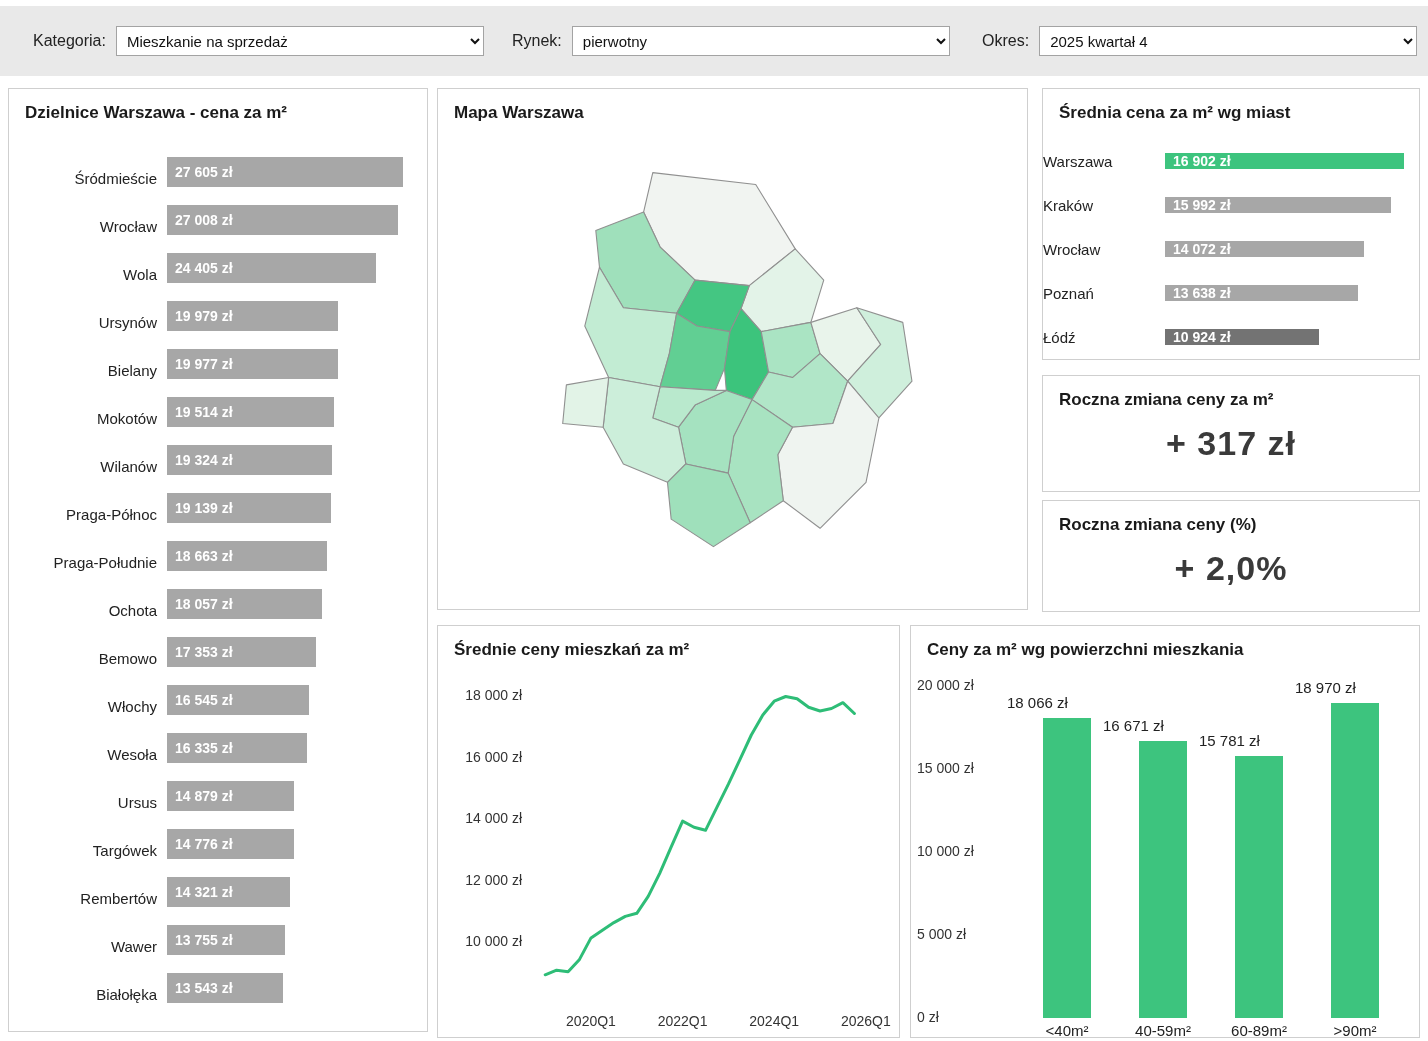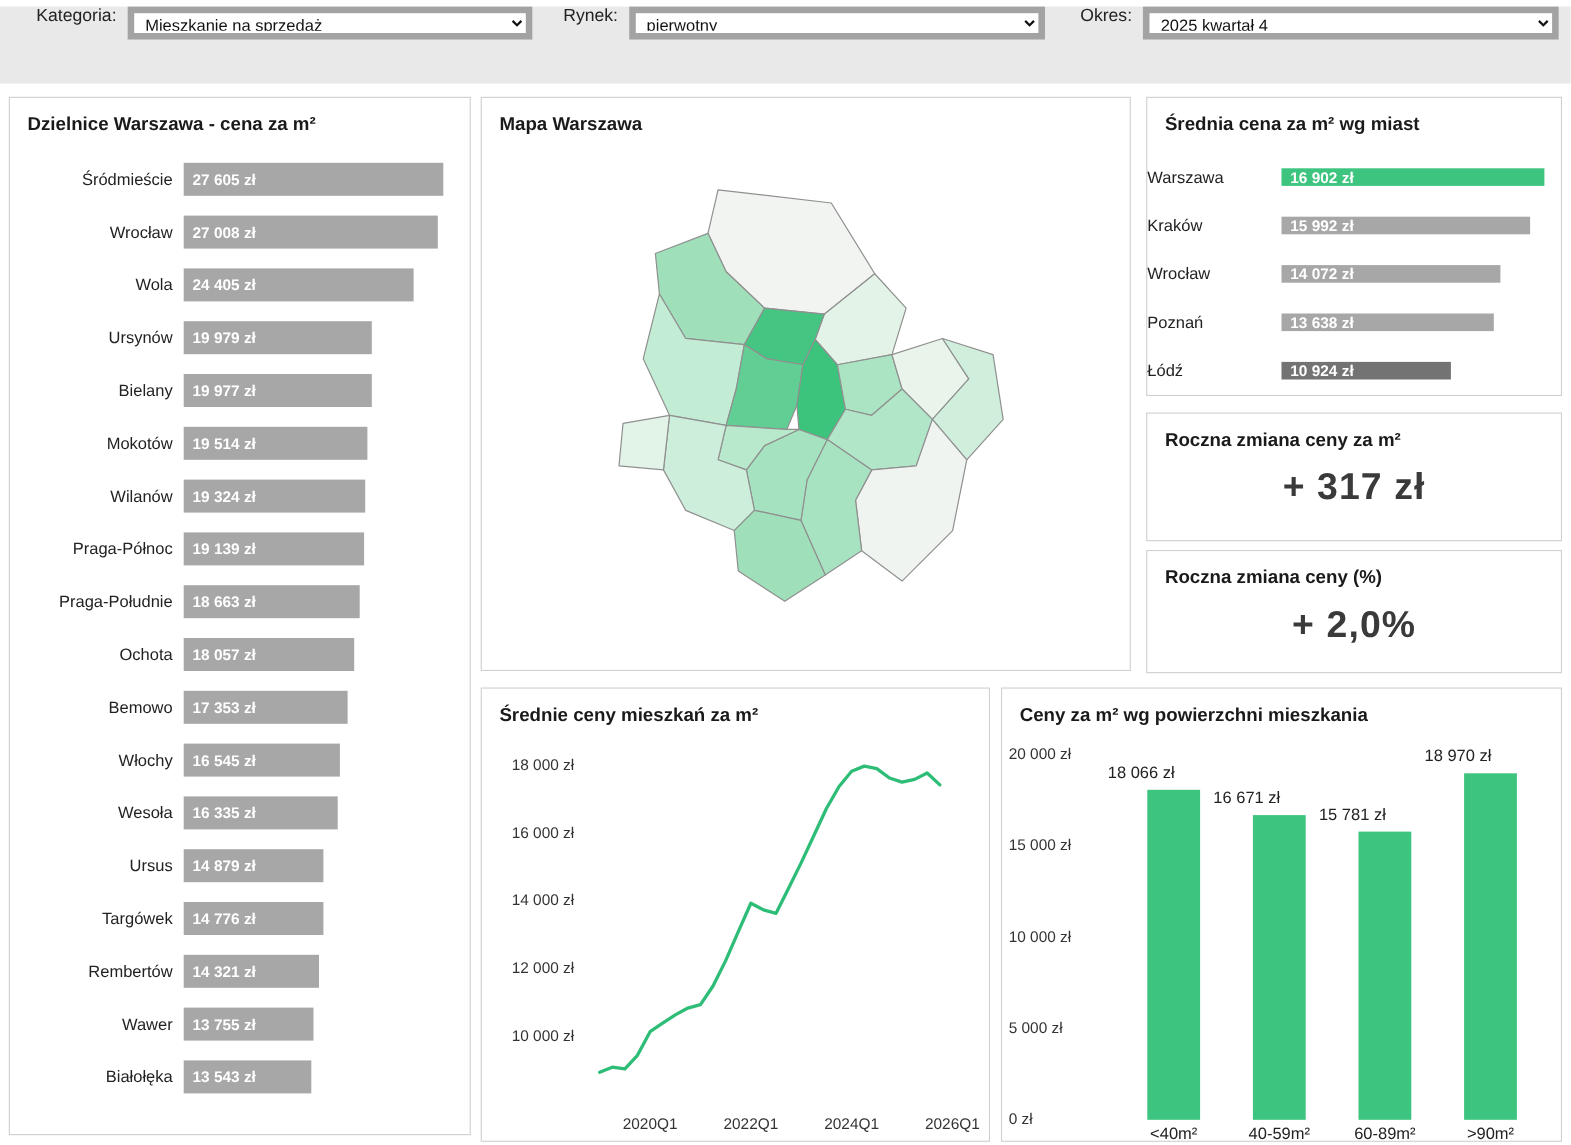--- a/index.html
+++ b/index.html
@@ -1,41 +1,41 @@
 <!DOCTYPE html>
 <html><head>
 <meta charset="utf-8">
 <style>
   *{margin:0;padding:0;box-sizing:border-box}
   html,body{width:1428px;height:1041px;overflow:hidden;background:#fff;
     font-family:"Liberation Sans",sans-serif;color:#222;position:relative}
 
   
   .toolbar{position:absolute;left:0;top:6px;width:1428px;height:70px;background:#e9e9e9}
-  .fgroup{position:absolute;top:0;height:70px;display:flex;}
+  .fgroup{position:absolute;top:0;height:70px;display:flex;align-items:center}
   #fg0{left:33px}#fg1{left:512px}#fg2{left:982px}
   .flabel{font-size:16px;color:#222;margin-right:10px;white-space:nowrap}
   .fselect{height:30px;font-size:15px;font-family:"Liberation Sans",sans-serif;
-    border:6px solid #a3a3a3;background:#fff;color:#111;padding:2px 6px}
+    border:1px solid #a3a3a3;background:#fff;color:#111;padding:2px 6px}
   #fg0 .fselect{width:368px}#fg1 .fselect{width:378px}#fg2 .fselect{width:378px}
 
   
   .panel{position:absolute;background:#fff;border:1px solid #cfcfcf}
   #p-districts{left:8px;top:88px;width:420px;height:944px}
   #p-map{left:437px;top:88px;width:591px;height:522px}
   #p-cities{left:1042px;top:88px;width:378px;height:272px}
   #p-abs{left:1042px;top:375px;width:378px;height:117px}
   #p-pct{left:1042px;top:500px;width:378px;height:112px}
   #p-trend{left:437px;top:625px;width:463px;height:413px}
   #p-area{left:910px;top:625px;width:510px;height:413px}
   .panel h2{font-size:17px;font-weight:bold;color:#1a1a1a;padding:14px 16px 4px;white-space:nowrap}
 
   
   .hrows{position:absolute;left:0;right:4px;top:50px}
-  .hrow{display:flex;align-items:center;height:48px}
+  .hrow{display:flex;align-items:flex-end;height:48px}
   .crow{display:flex;align-items:center;height:44px}
   .hlabel{width:158px;text-align:right;padding-right:10px;font-size:15px;color:#222;white-space:nowrap}
   .clabel{width:122px;text-align:left;padding-right:8px;font-size:15px;color:#222;white-space:nowrap}
   .htrack{flex:1;position:relative;height:30px}
   .ctrack{flex:1;position:relative;height:16px}
   .hbar{height:100%;background:#a7a7a7;display:flex;align-items:center}
   .hval{color:#fff;font-weight:bold;font-size:14px;padding-left:8px;white-space:nowrap}
 
   
   .bigval{font-size:34px;font-weight:bold;color:#3a3a3a;text-align:center;margin-top:10px;letter-spacing:1px}

